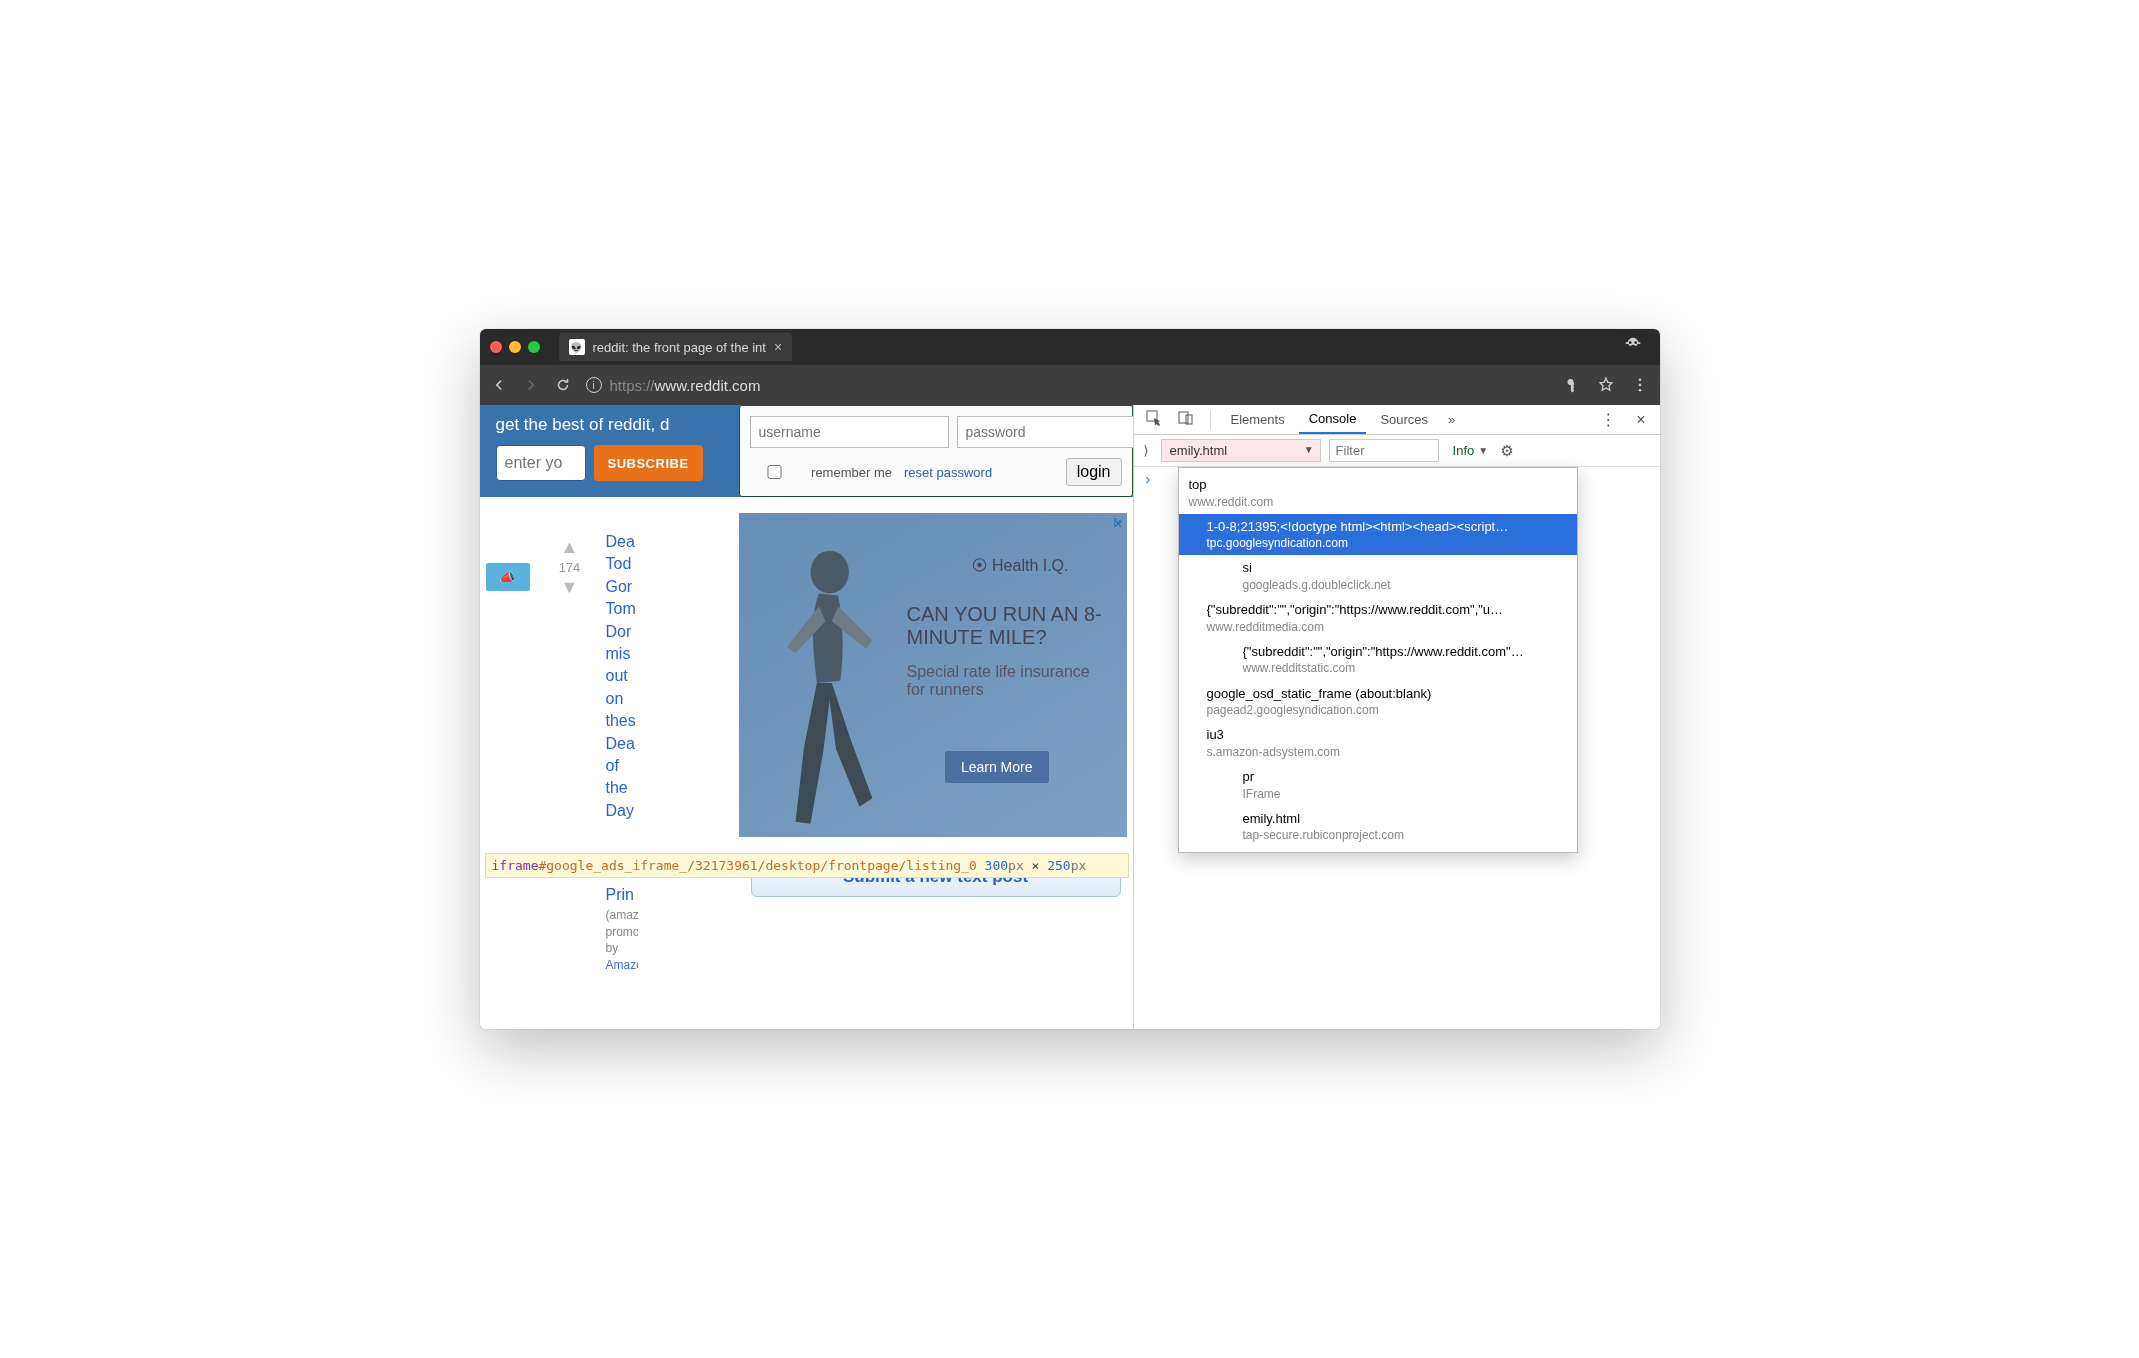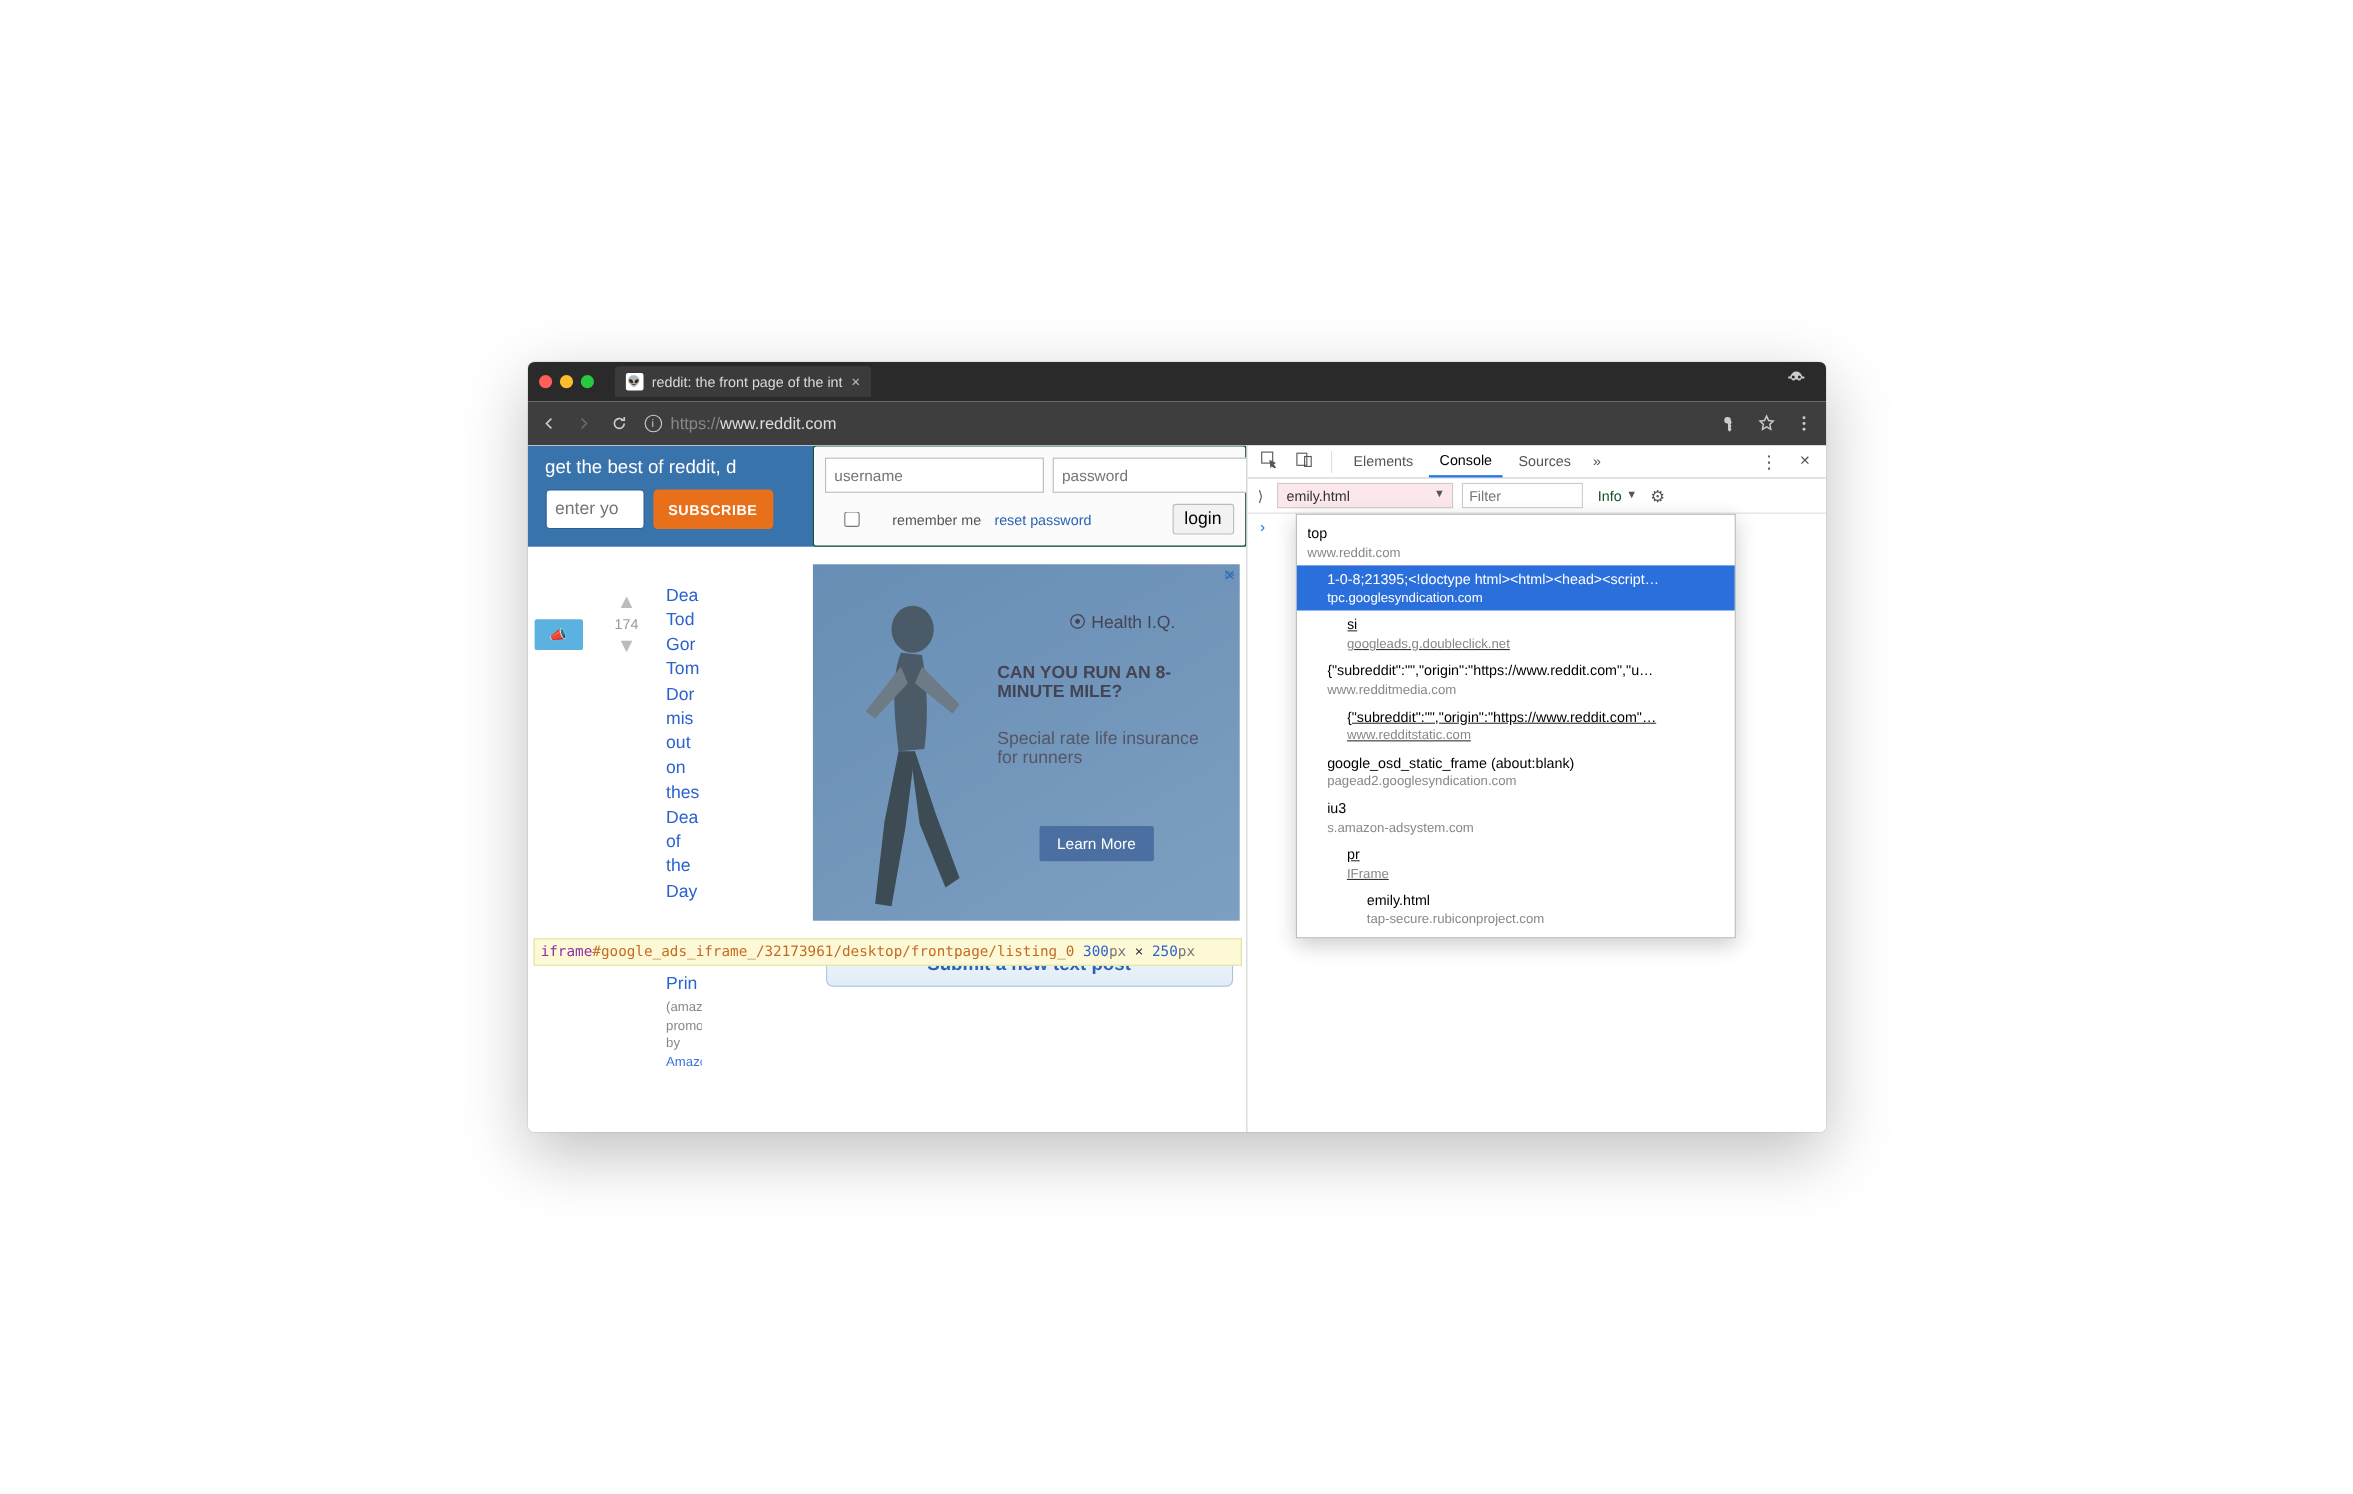--- a/index.html
+++ b/index.html
@@ -82,21 +82,21 @@
 .loginbox .loginbtn { border:1px solid #bbb; background:#f2f2f2; padding:4px 10px; border-radius:3px; font-size:16px; cursor:pointer;}
 .adwrap { position:absolute; right:0; top:108px; width:394px; display:flex; flex-direction:column; gap:12px; padding:0 0 10px 0;}
 .ad {
   width:388px; height:324px; background:linear-gradient(150deg,#7b9ab5,#9bb4c8);
   position:relative; overflow:hidden;
 }
 .ad::after { content:''; position:absolute; inset:0; background:rgba(70,120,180,.35); }
 .ad .adchoices{ position:absolute; top:2px; right:4px; color:#2a6db5; font-size:11px; z-index:2;}
 .ad .adx{ position:absolute; top:2px; right:-2px; color:#2a6db5; z-index:2; padding:0 6px;}
 .ad .brand { position:absolute; top:44px; right:58px; color:#445; font-size:16px; z-index:2;}
-.ad .headline { position:absolute; top:90px; right:20px; width:200px; color:#445; font-size:16px; font-weight:700; z-index:2;}
+.ad .headline { position:absolute; top:90px; right:20px; width:200px; color:#445; font-size:20px; font-weight:400; z-index:2;}
 .ad .sub { position:absolute; top:150px; right:20px; width:200px; color:#556; font-size:16px; z-index:2;}
 .ad .cta { position:absolute; top:238px; right:78px; background:#4a6fa0; color:#fff; padding:8px 16px; font-size:14px; z-index:2; border-radius:2px;}
 .runner { position:absolute; left:-30px; top:10px; width:220px; height:320px; z-index:1;}
 .runner svg { width:100%; height:100%; }
 .tooltip {
   position:absolute; left:5px; right:0; top:448px; background:#fdf9d6;
   border:1px solid #e0e0a0; padding:4px 6px; font-family:Menlo,Consolas,monospace;
   font-size:13px; color:#333; z-index:5; width:644px;
 }
 .tooltip .purple{color:#8a2fa3;} .tooltip .orange{color:#c36b24;}
@@ -137,21 +137,21 @@
 .prompt { color:#1a73e8; padding:2px 4px; font-size:14px;}
 .ctxdrop {
   position:absolute; left:44px; top:0; width:400px; background:#fff;
   border:1px solid #b8b8b8; box-shadow:0 6px 18px rgba(0,0,0,.2); padding:4px 0; z-index:10;
 }
 .ctxdrop .item { padding:4px 10px; line-height:1.35;}
 .ctxdrop .item .t { color:#000; font-size:13px; white-space:nowrap; overflow:hidden; text-overflow:ellipsis;}
 .ctxdrop .item .s { color:#888; font-size:12px;}
 .ctxdrop .item.selected { background:#2a6fdb; }
 .ctxdrop .item.selected .t, .ctxdrop .item.selected .s { color:#fff; }
-.ctxdrop .item.ind1{padding-left:28px;} .ctxdrop .item.ind2{padding-left:46px;text-decoration:underline;}
+.ctxdrop .item.ind1{padding-left:28px;} .ctxdrop .item.ind2{padding-left:64px;}
 .ctxdrop .item.ind3{padding-left:64px;}
 .cursor { position:absolute; font-size:14px; pointer-events:none;}
 </style>
 </head>
 <body>
 
 <div class="window">
   <div class="titlebar">
     <div class="trafficlight tl-red"></div>
     <div class="trafficlight tl-yellow"></div>

